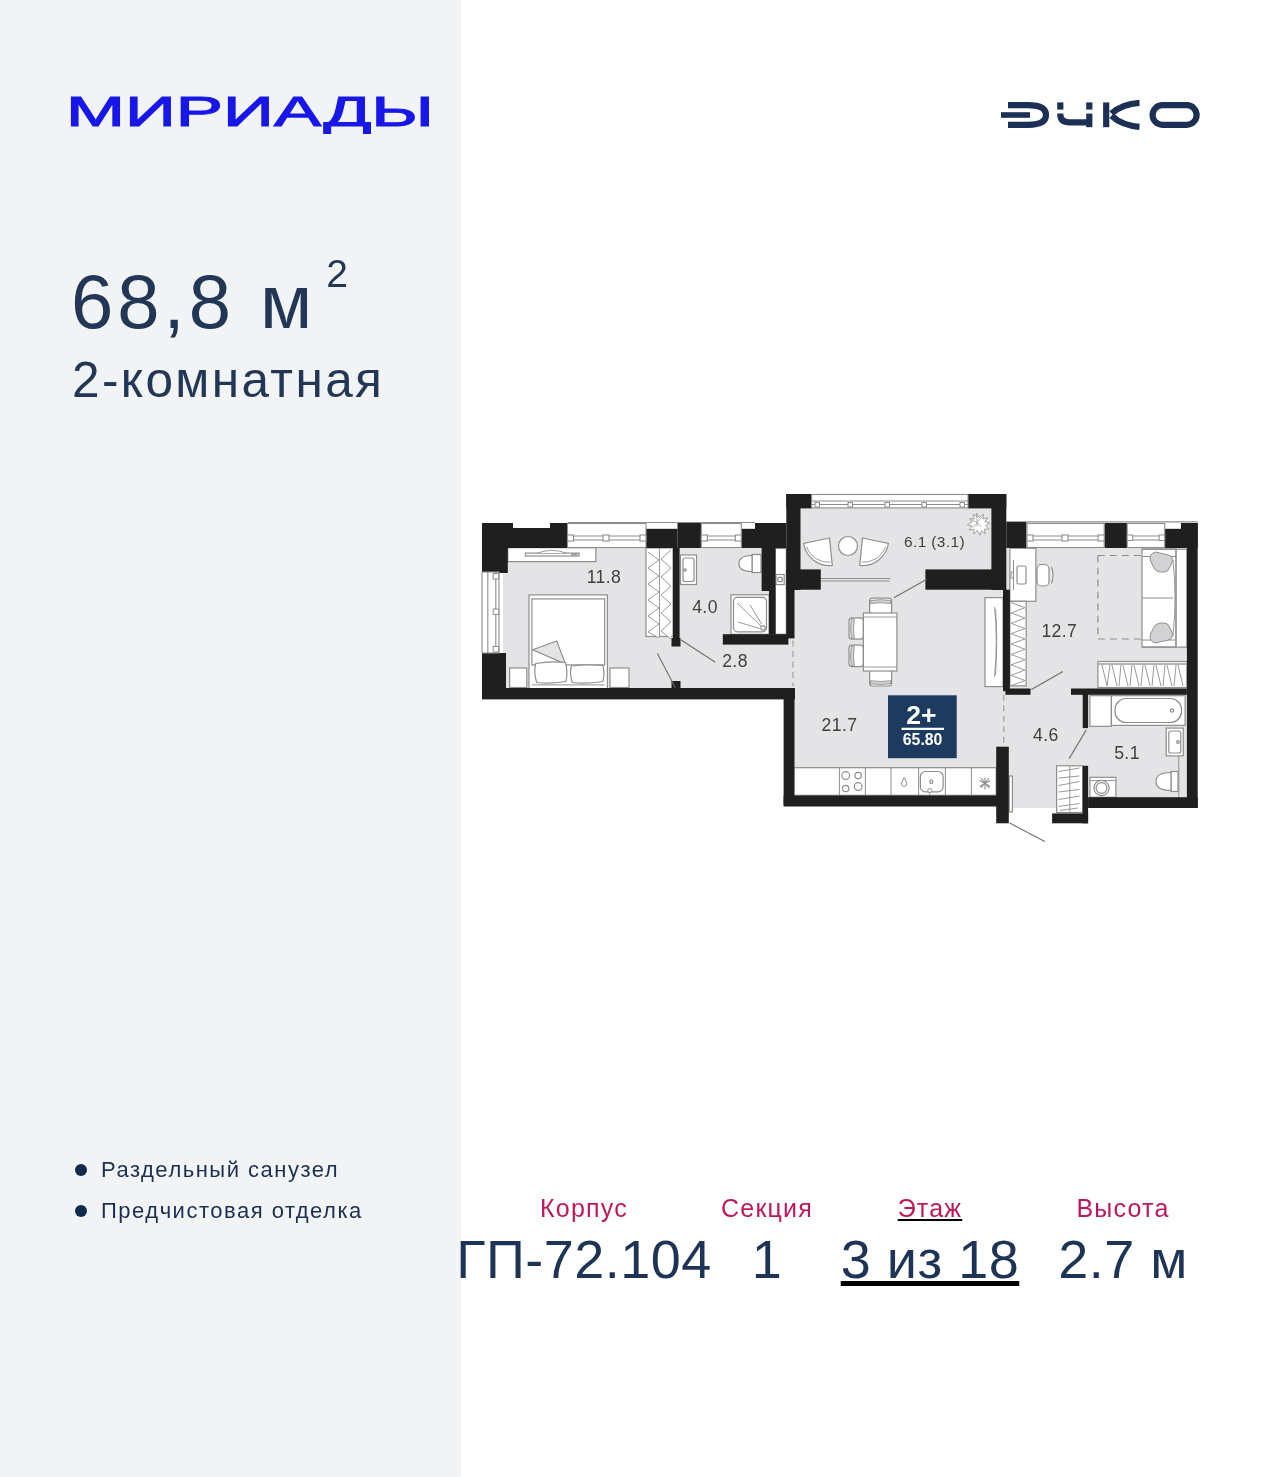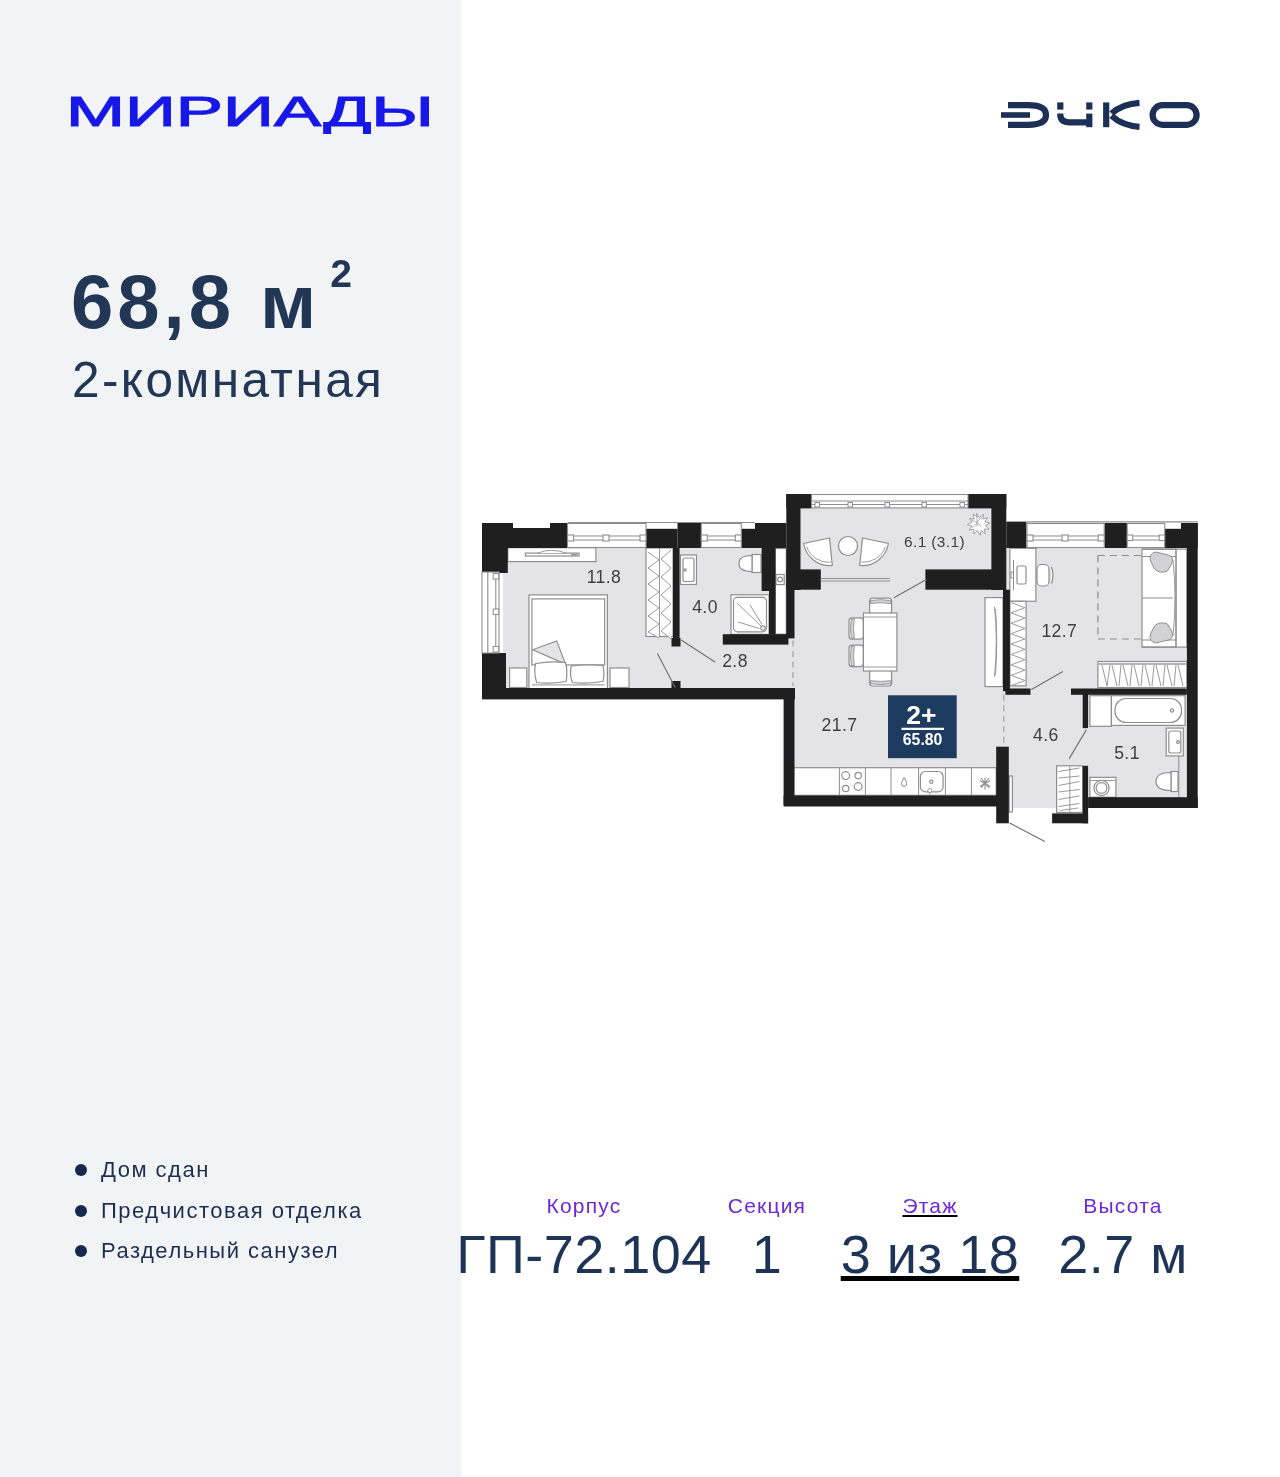--- a/index.html
+++ b/index.html
@@ -1,56 +1,52 @@
 <!DOCTYPE html>
 <html><head>
 <meta charset="utf-8">
 <style>
   html,body{margin:0;padding:0;}
   body{width:1280px;height:1477px;position:relative;background:#ffffff;font-family:"Liberation Sans",sans-serif;overflow:hidden;}
   .leftpanel{position:absolute;left:0;top:0;width:461px;height:1477px;background:#f2f3f5;}
   .logo{position:absolute;left:66px;top:94px;}
-  .area{position:absolute;left:71px;top:252px;color:#223655;font-weight:bold;font-size:76px;letter-spacing:4px;}
+  .area{position:absolute;left:71px;top:252px;color:#223655;font-weight:normal;font-size:76px;letter-spacing:4px;}
   .area .sup{font-size:39px;vertical-align:41px;letter-spacing:0;margin-left:10px;}
   .rooms{position:absolute;left:72px;top:351px;color:#223655;font-size:49.5px;letter-spacing:2.4px;text-align:center;}
   .feat{position:absolute;left:75px;top:1150px;color:#1b2f50;font-size:22px;letter-spacing:1.5px;}
   .feat .item{display:flex;align-items:center;height:40.5px;}
   .feat .dot{width:12px;height:12px;border-radius:50%;background:#13294e;margin-right:14px;flex:0 0 auto;}
   .cols{position:absolute;left:0;top:0;}
   .col{position:absolute;text-align:center;transform:translateX(-50%);}
-  .col .hdr{color:#6d28d9;font-size:21px;letter-spacing:1.2px;}
+  .col .hdr{color:#be185d;font-size:25px;letter-spacing:1.2px;}
   .col .val{color:#1e3456;font-size:54px;margin-top:5px;letter-spacing:0.5px;white-space:nowrap;}
 </style>
 </head>
 <body>
 
 <div class="leftpanel"></div>
 
 <div class="logo">
 <svg width="372" height="40" viewBox="0 0 372 40">
 <text x="0" y="32" font-family="Liberation Sans, sans-serif" font-weight="normal" font-size="43" fill="#1717e8" stroke="#1717e8" stroke-width="1.1" textLength="368" lengthAdjust="spacingAndGlyphs">МИРИАДЫ</text>
 </svg>
 </div>
 
 <div class="area">68,8 м<span class="sup">2</span></div>
 
 <div class="rooms">2-комнатная</div>
 
 <div class="feat">
   <div class="item">
       <span class="dot"></span>
-      <span>Дом сдан</span>
+      <span>Раздельный санузел</span>
     </div>
   <div class="item">
       <span class="dot"></span>
       <span>Предчистовая отделка</span>
-    </div>
-  <div class="item">
-      <span class="dot"></span>
-      <span>Раздельный санузел</span>
     </div>
 </div>
 
 <div class="cols">
   <div class="col" style="left:584px;top:1194px;">
       <div class="hdr">Корпус</div>
       <div class="val">ГП-72.104</div>
     </div>
   <div class="col" style="left:767px;top:1194px;">
       <div class="hdr">Секция</div>

